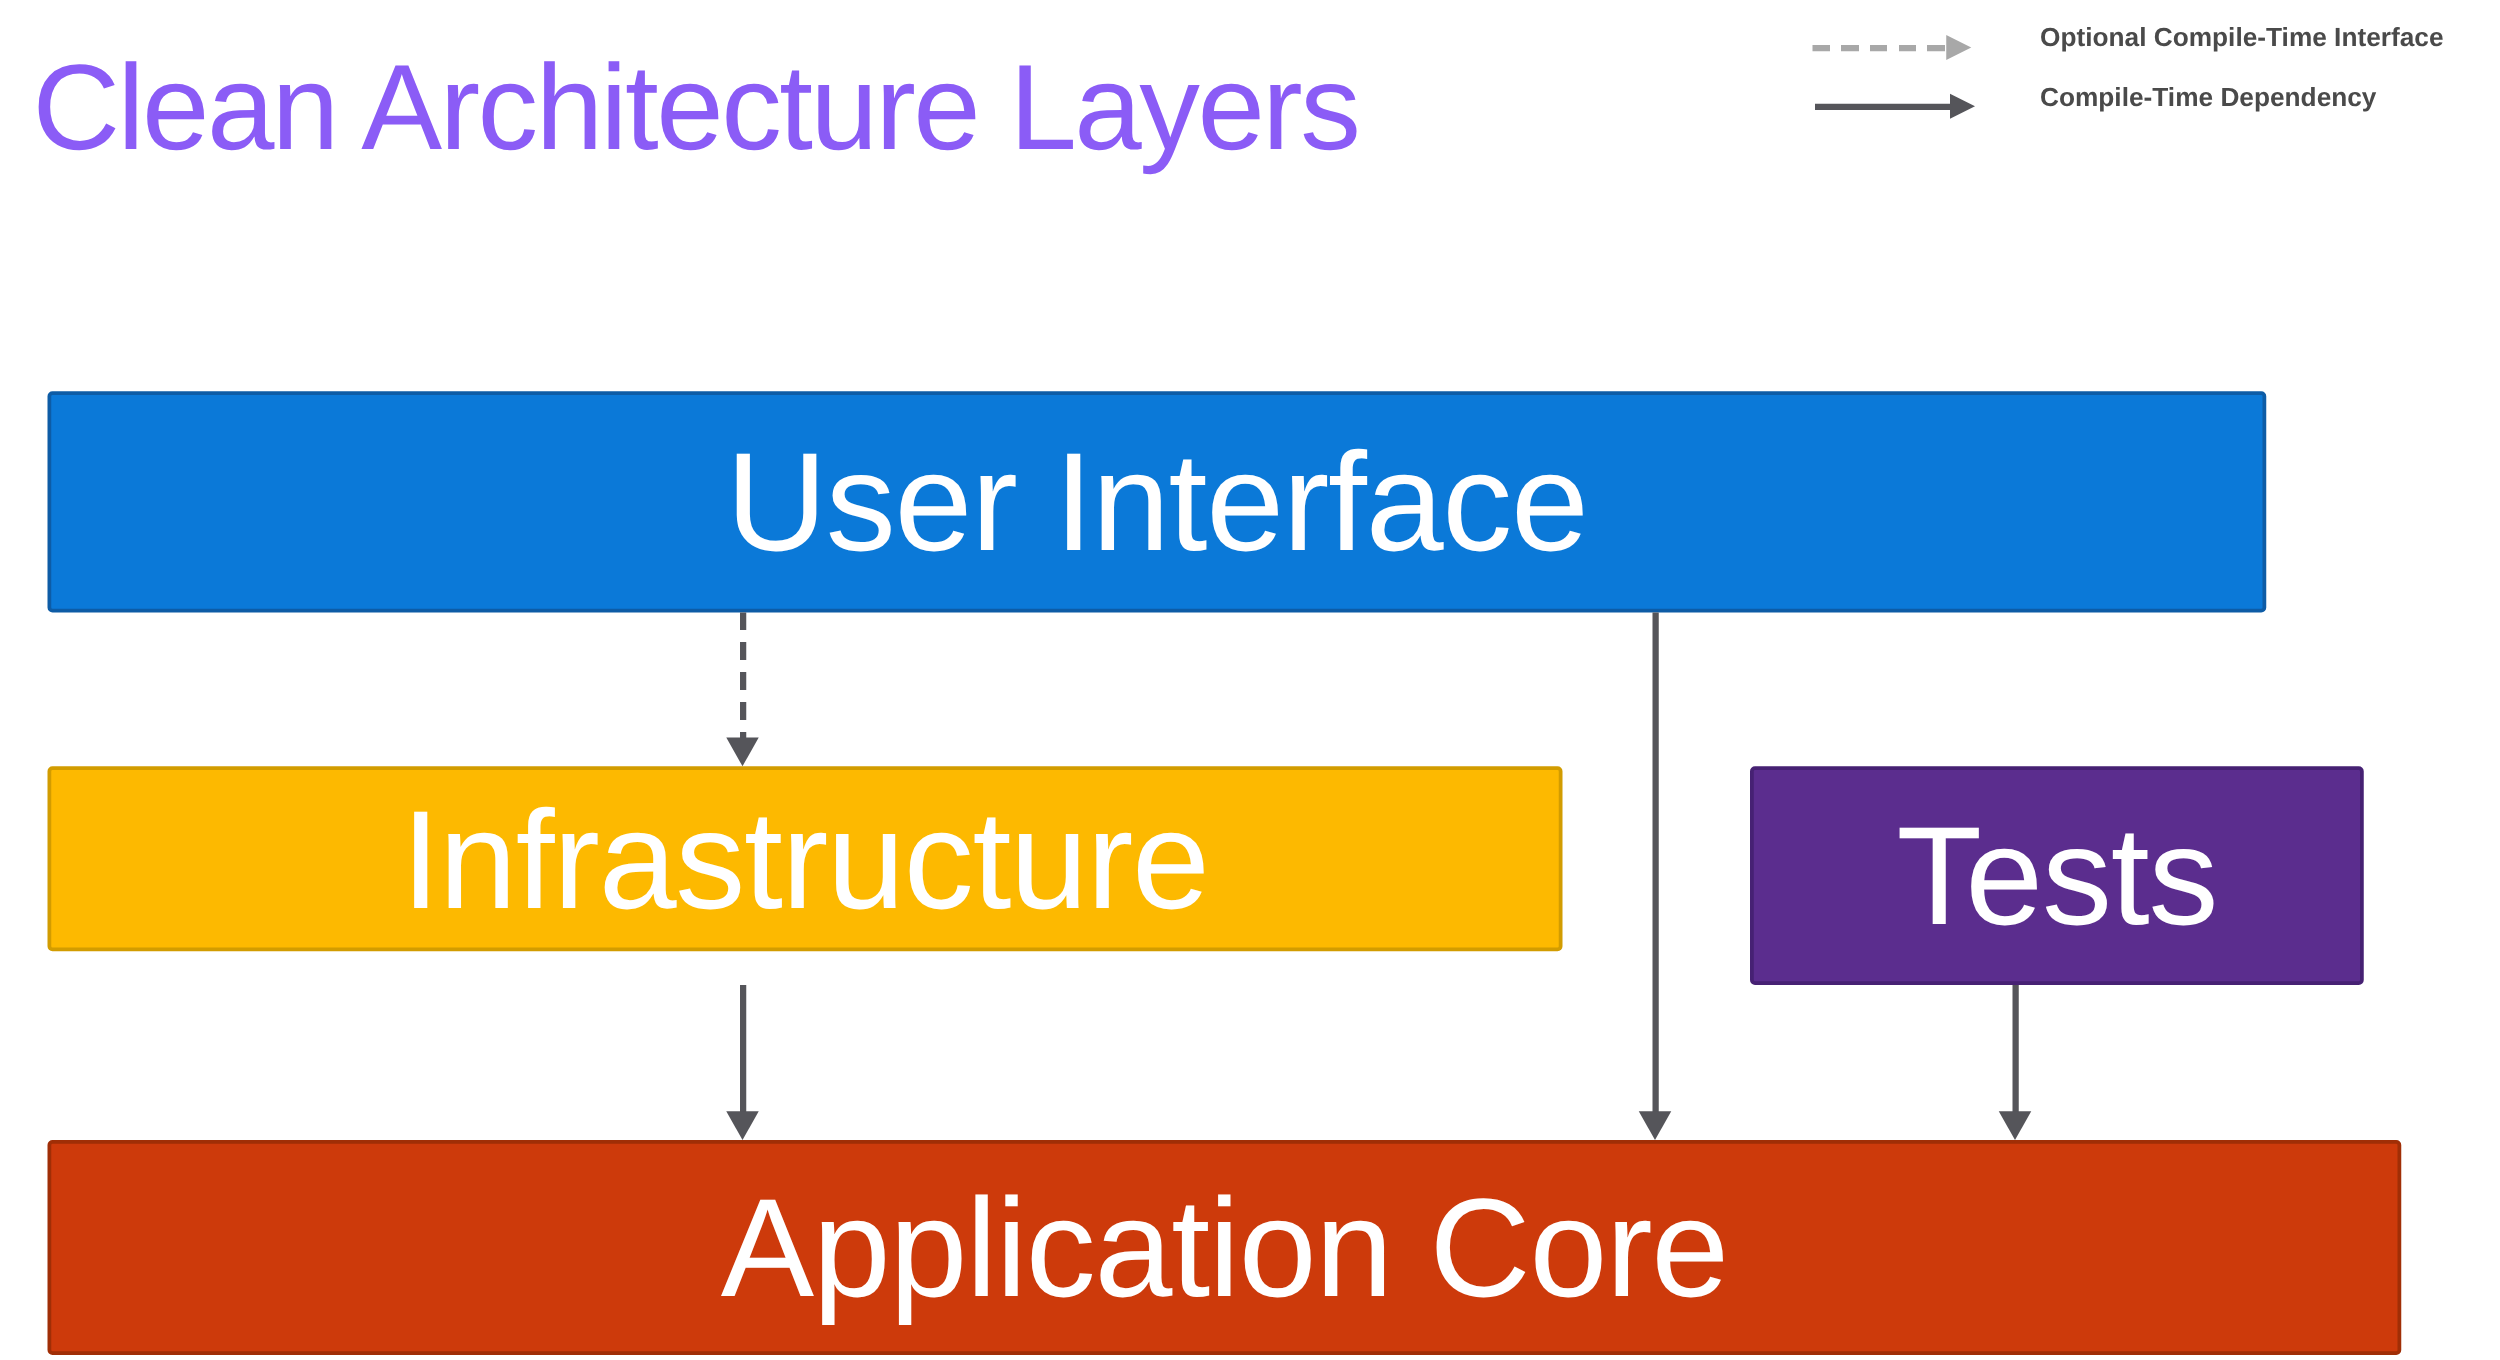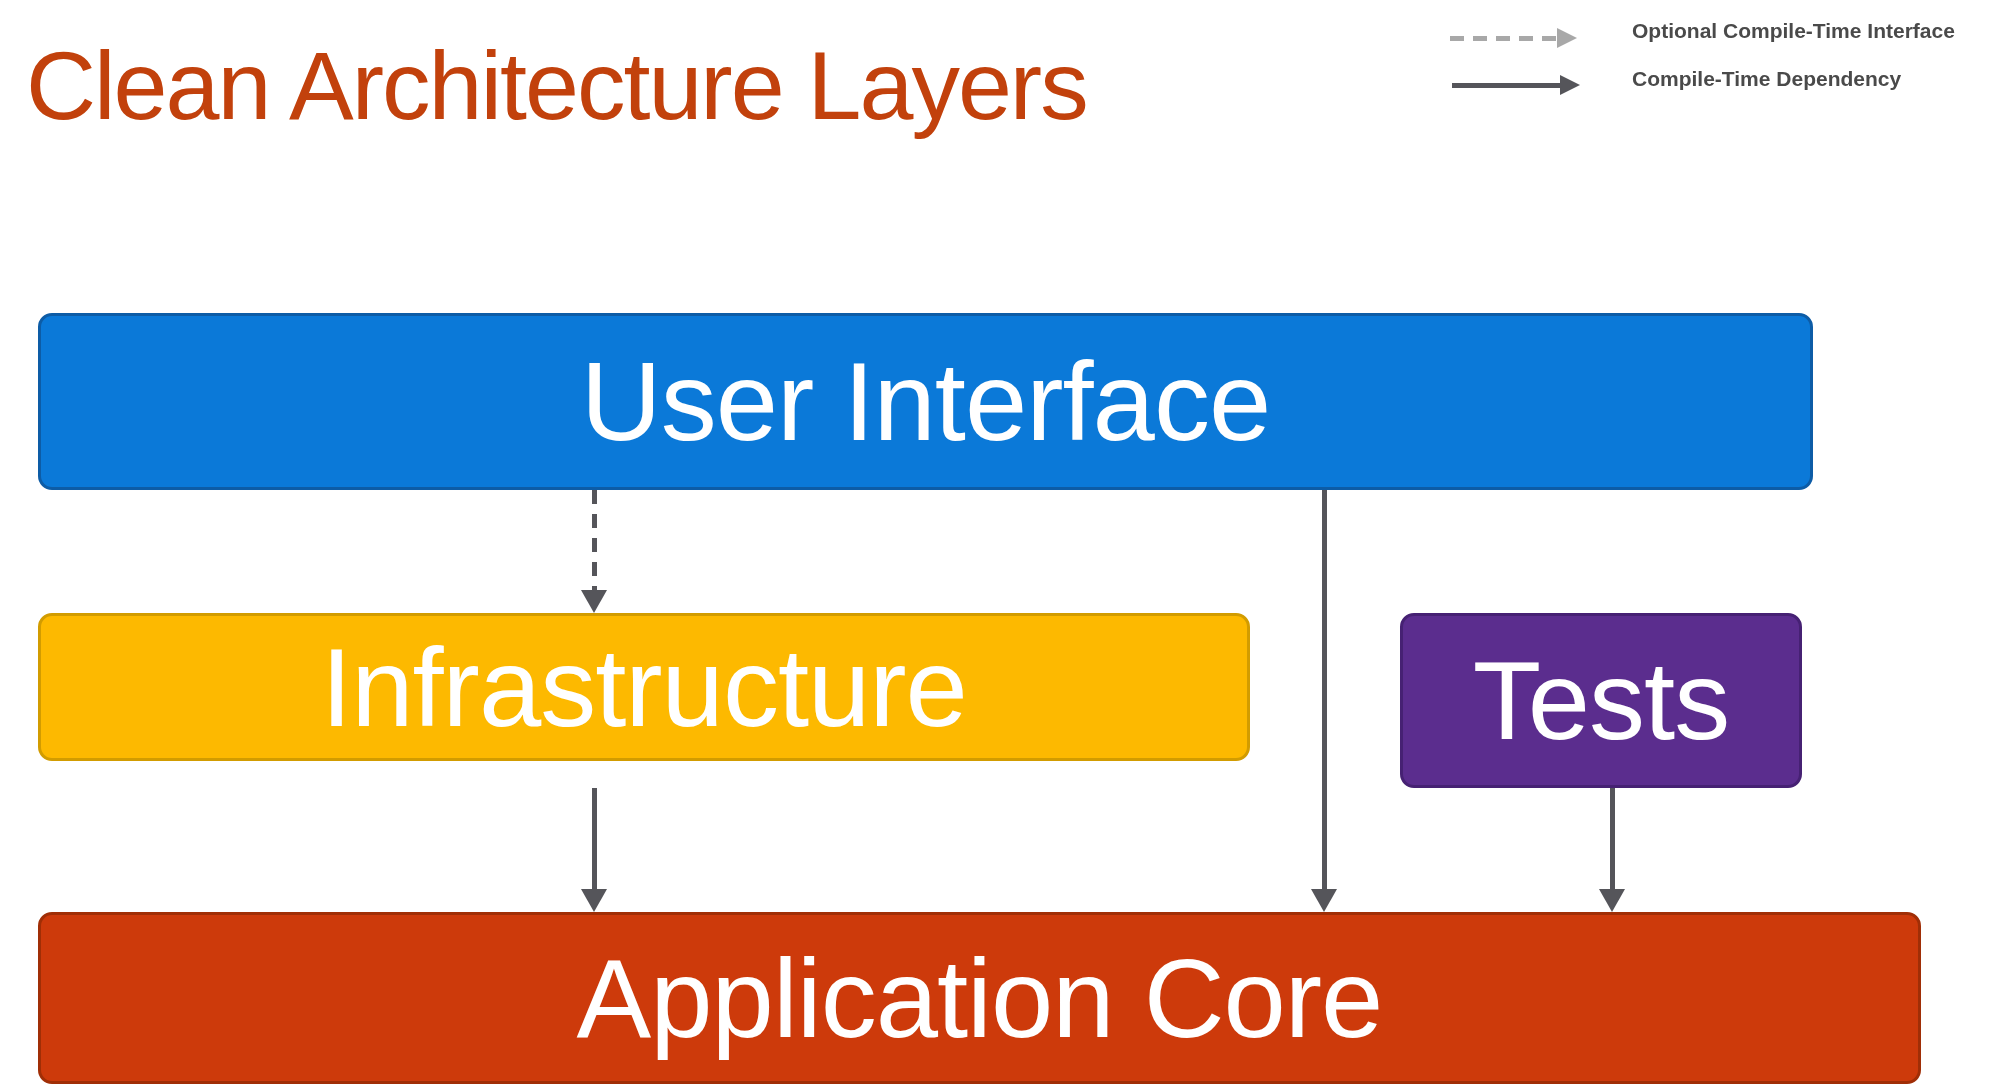--- a/index.html
+++ b/index.html
@@ -14,21 +14,21 @@
 
   
   .title {
     position: absolute;
     left: 26px;
     top: 30px;
     margin: 0;
     font-size: 97px;
     font-weight: 300;
     letter-spacing: -2px;
-    color: #c2410c;
+    color: #8b5cf6;
     white-space: nowrap;
   }
 
   
   .legend-label {
     position: absolute;
     font-size: 21px;
     font-weight: 600;
     color: #4a4a4a;
     white-space: nowrap;
@@ -59,21 +59,21 @@
     border-top: 10px solid transparent;
     border-bottom: 10px solid transparent;
   }
   .legend-head.dashed { left: 107px; border-left: 20px solid #a8a8a8; }
   .legend-head.solid  { left: 108px; border-left: 20px solid #55555a; }
 
   
   .box {
     position: absolute;
     box-sizing: border-box;
-    border-radius: 14px;
+    border-radius: 4px;
     display: flex;
     align-items: center;
     justify-content: center;
     color: #ffffff;
     font-weight: 300;
     letter-spacing: -1px;
     white-space: nowrap;
   }
   .box-user-interface {
     left: 38px; top: 313px; width: 1775px; height: 177px;
@@ -81,21 +81,21 @@
     border: 3px solid #0d5ca6;
     font-size: 112px;
   }
   .box-infrastructure {
     left: 38px; top: 613px; width: 1212px; height: 148px;
     background: #fdb900;
     border: 3px solid #d29c00;
     font-size: 112px;
   }
   .box-tests {
-    left: 1400px; top: 613px; width: 402px; height: 175px;
+    left: 1400px; top: 613px; width: 491px; height: 175px;
     background: #5b2d8e;
     border: 3px solid #462173;
     font-size: 112px;
   }
   .box-application-core {
     left: 38px; top: 912px; width: 1883px; height: 172px;
     background: #cd3a0b;
     border: 3px solid #a02e06;
     font-size: 112px;
   }

